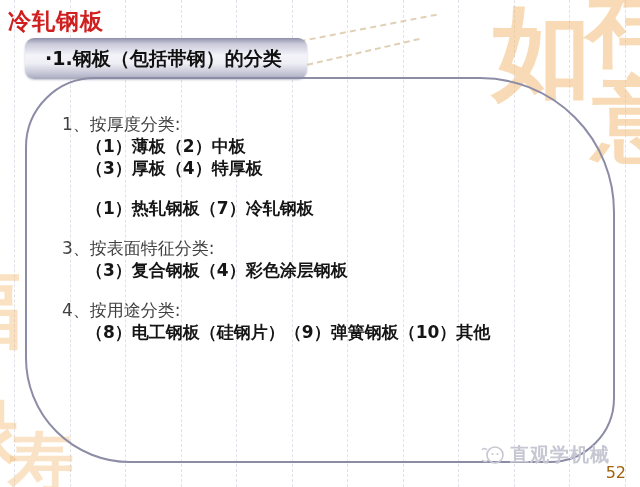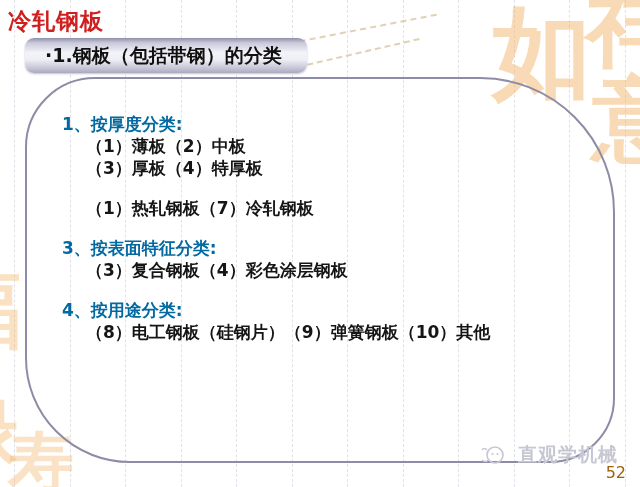--- a/index.html
+++ b/index.html
@@ -37,21 +37,21 @@
   .seal.s5{left:-66px;top:392px;font-size:84px;opacity:0.42;}
   .seal.s6{left:8px;top:428px;font-size:66px;opacity:0.4;}
   
   .slide-title{
     position:absolute;left:8px;top:6px;
     font-size:23px;font-weight:bold;color:#cf1f1f;
     letter-spacing:1px;
   }
   
   .subtitle-bar{
-    position:absolute;left:25px;top:38px;width:282px;height:35px;
+    position:absolute;left:25px;top:38px;width:282px;height:41px;
     border-radius:9px;
     background:linear-gradient(to bottom,
       #8f8fa9 0%,#c9c9da 14%,#f3f3f9 42%,#eeeef5 62%,#c2c2d4 88%,#a9a9bf 100%);
     box-shadow:0 1px 2px rgba(120,120,150,0.45);
     display:flex;align-items:center;
   }
   .subtitle-text{
     font-size:19px;font-weight:bold;color:#111;
     padding-left:20px;white-space:nowrap;
   }
@@ -61,32 +61,31 @@
     box-sizing:border-box;
     border:2px solid #8c8ca6;
     border-radius:70px 135px 65px 105px;
     background:rgba(255,255,255,0.0);
   }
   .content-inner{
     padding:34px 20px 0 35px;
   }
   .section{margin-bottom:18px;}
   .section-heading{
-    font-size:17px;font-weight:bold;color:#0369a1;
+    font-size:17px;font-weight:normal;color:#404040;
     line-height:22px;white-space:nowrap;
   }
   .section-line{
     font-size:17px;font-weight:bold;color:#151515;
     line-height:22px;margin-left:24px;white-space:nowrap;
   }
   
   .watermark{
     position:absolute;left:480px;top:442px;display:flex;align-items:center;
     color:#c7c7d3;
-    gap:8px;
   }
   .watermark-text{
     font-size:19px;font-weight:bold;letter-spacing:1px;white-space:nowrap;
   }
   .watermark-icon{width:26px;height:22px;margin-right:4px;}
   
   .page-number{
     position:absolute;right:14px;bottom:5px;
     font-size:16px;color:#a16207;
   }

